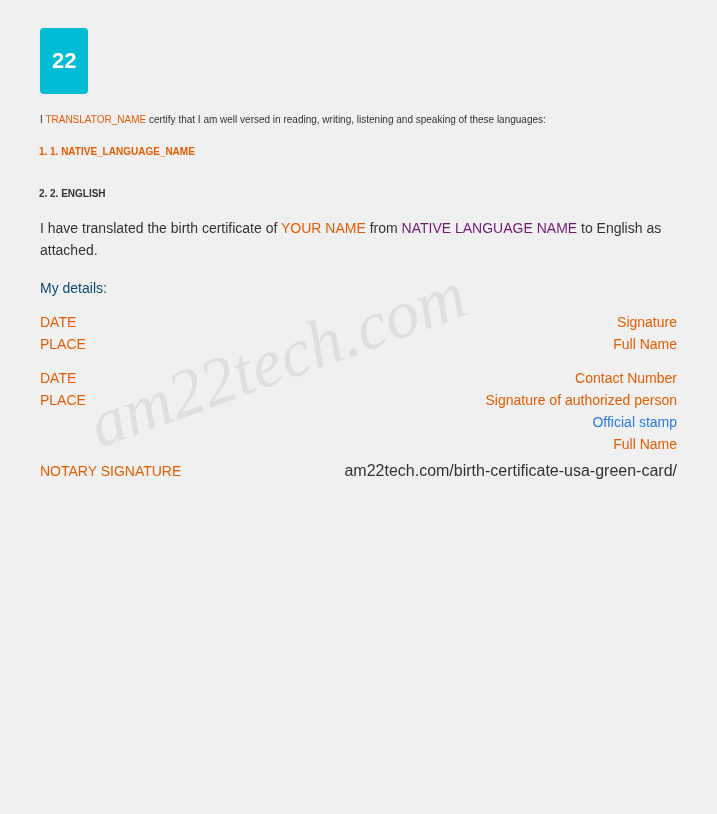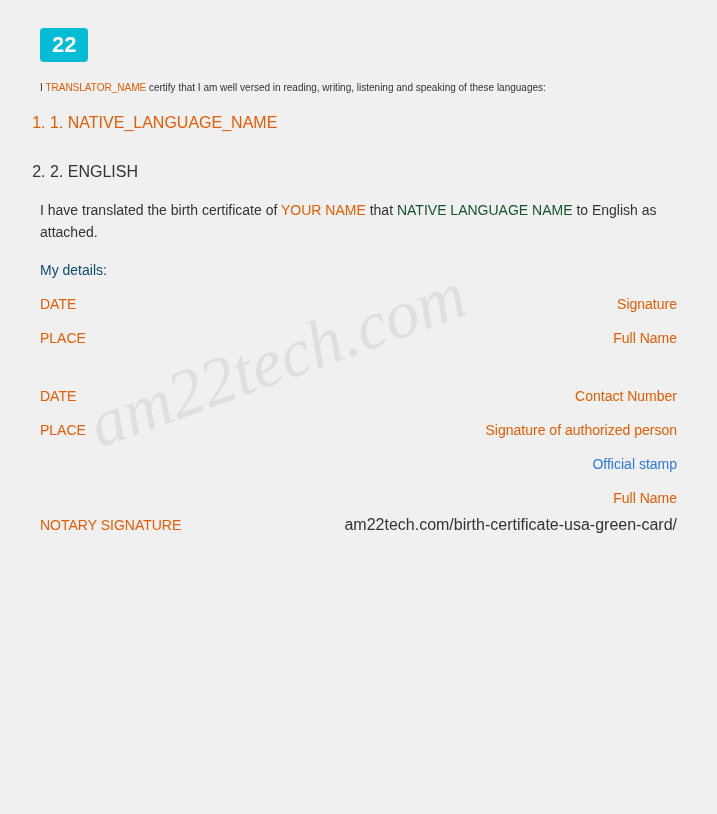--- a/index.html
+++ b/index.html
@@ -28,67 +28,67 @@
     .title {
       font-size: 26px;
       font-weight: bold;
       color: #222;
     }
     .badge {
       background: #00bcd4;
       color: white;
       font-size: 22px;
       font-weight: bold;
-      padding: 4px 12px;
+      padding: 20px 12px;
       border-radius: 4px;
     }
     .intro {
       font-size: 10px;
       color: #333;
       line-height: 1.6;
       margin-bottom: 18px;
     }
     .translator-name {
       color: #e65c00;
     }
     .language-list {
       margin: 0 0 18px 0;
       padding-left: 10px;
     }
     .language-item {
-      font-size: 16px;
-      font-weight: normal;
+      font-size: 10px;
+      font-weight: bold;
       margin-bottom: 14px;
       color: #e65c00;
     }
     .language-item.english {
       color: #333;
       margin-top: 31px;
     }
     .translation-para {
       font-size: 14px;
       color: #333;
       line-height: 1.6;
       margin-bottom: 18px;
     }
     .your-name {
       color: #e65c00;
     }
     .native-lang {
-      color: #14532d;
+      color: #701a75;
     }
     .my-details {
       font-size: 14px;
       color: #0c4a6e;
       margin-bottom: 18px;
     }
     .details-grid {
       display: flex;
       flex-direction: column;
-      gap: 18px;
+      gap: 6px;
       margin-bottom: 10px;
       position: relative;
     }
     .detail-row {
       display: flex;
       justify-content: space-between;
       align-items: flex-start;
       font-size: 14px;
     }
     .detail-left {
@@ -157,21 +157,21 @@
     <ol class="language-list">
       <li class="language-item">
         <span>1.</span> <span>NATIVE_LANGUAGE_NAME</span>
       </li>
       <li class="language-item english">
         <span>2.</span> <span>ENGLISH</span>
       </li>
     </ol>
 
     <div class="translation-para">
-      <span>I have translated the birth certificate of </span><span class="your-name">YOUR NAME</span><span> that </span><span class="native-lang">NATIVE LANGUAGE NAME</span><span> to English as attached.</span>
+      <span>I have translated the birth certificate of </span><span class="your-name">YOUR NAME</span><span> from </span><span class="native-lang">NATIVE LANGUAGE NAME</span><span> to English as attached.</span>
     </div>
 
     <div class="my-details">My details:</div>
 
     <div class="details-grid">
 
       <div class="detail-row">
         <span class="detail-left">DATE</span>
         <span class="detail-right">Signature</span>
       </div>

